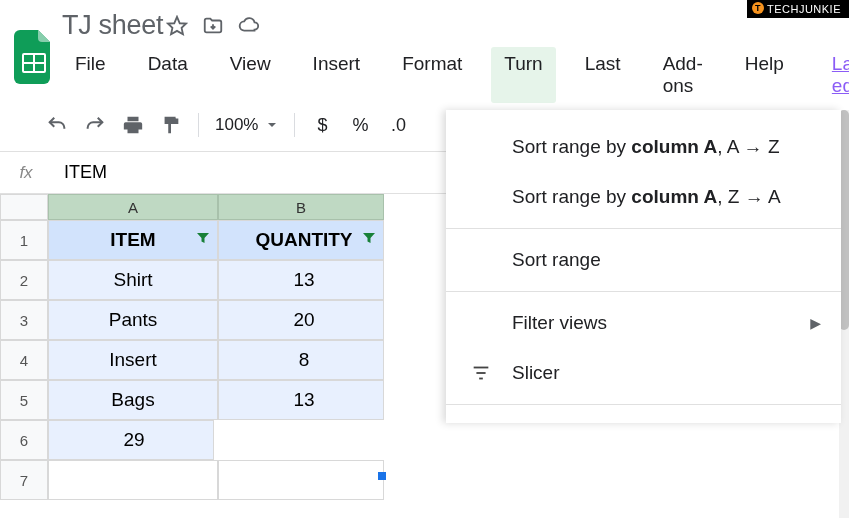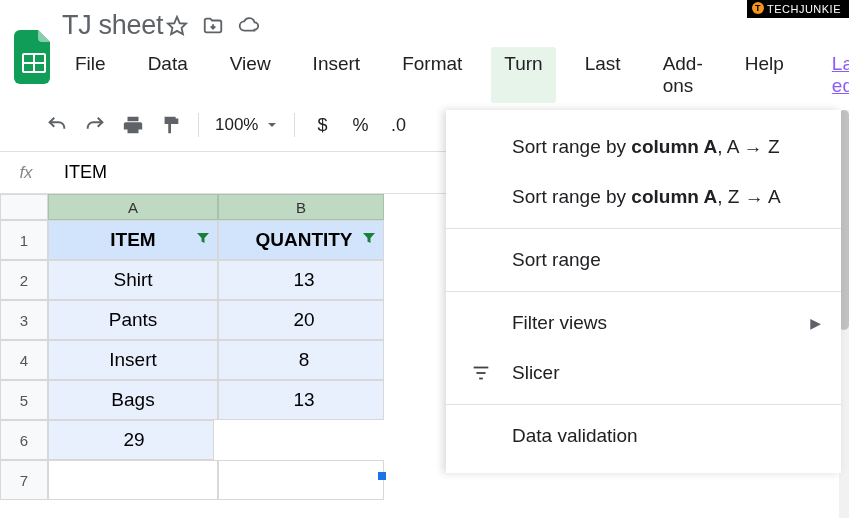--- a/index.html
+++ b/index.html
@@ -237,18 +237,17 @@
   </div>
   <div class="dd-item">
     <span class="dd-icon"><svg viewBox="0 0 24 24" fill="none" stroke="currentColor" stroke-width="2">
           <line x1="4" y1="6" x2="20" y2="6"></line>
           <line x1="7" y1="12" x2="17" y2="12"></line>
           <line x1="10" y1="18" x2="14" y2="18"></line>
         </svg></span>
     <span>Slicer</span>
   </div>
   <div class="dd-sep"></div>
-  <div class="dd-item">Data validation</div>
 </div>
 
 <div class="scrolltrack">
   <div class="scrollthumb"></div>
 </div>
 
 </body></html>

